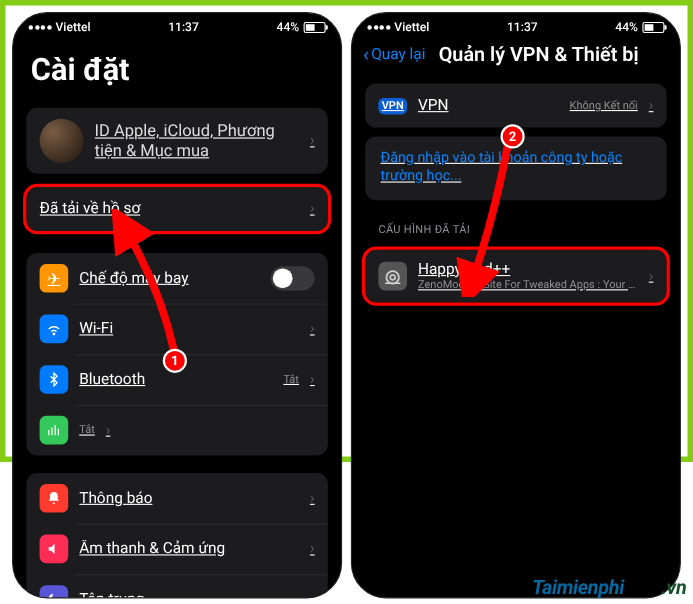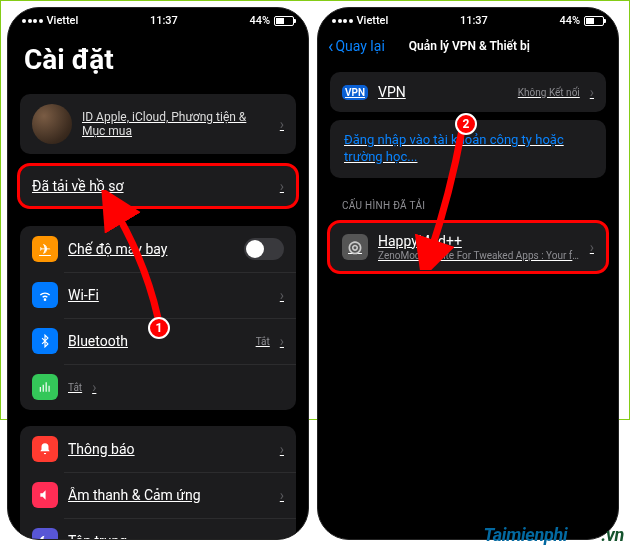--- a/index.html
+++ b/index.html
@@ -9,21 +9,21 @@
     width: 630px;
     height: 549px;
     position: relative;
     overflow: hidden;
   }
   .wrap {
     display: flex;
     gap: 8px;
     padding: 6px;
     background: #fff;
-    border: 1px solid #84cc16;
+    border: 5px solid #84cc16;
     width: 630px;
     height: 420px;
   }
   .phone {
     width: 302px;
     height: 533px;
     background: #000;
     border-radius: 32px;
     border: 1px solid #222;
     overflow: hidden;
@@ -88,22 +88,22 @@
   }
   .nav-back {
     color: #0a84ff;
     display: flex;
     align-items: center;
     gap: 2px;
     font-size: 14px;
   }
   .nav-head {
     font-weight: 600;
-    font-size: 12px;
-    margin-left: 18px;
+    font-size: 18px;
+    margin-left: 6px;
   }
   .list {
     margin: 8px 12px;
     border-radius: 10px;
     overflow: hidden;
     background: #1c1c1e;
     text-decoration: underline;
   }
   .row {
     display: flex;
@@ -270,21 +270,21 @@
           </span>
       </div>
     </div>
 
     <div class="title-large">Cài đặt</div>
 
     <div class="list">
       <div class="row apple-row">
         <div class="avatar"></div>
         <div style="flex:1">
-          <div class="label" style="font-size:12px;color:#ddd;white-space:normal">ID Apple, iCloud, Phương tiện &amp; Mục mua</div>
+          <div class="label" style="font-size:15px;color:#ddd;white-space:normal">ID Apple, iCloud, Phương tiện &amp; Mục mua</div>
         </div>
         <span class="chevron">›</span>
       </div>
     </div>
 
     <div class="list highlight" style="margin-top:12px">
       <div class="row">
         <div class="label">Đã tải về hồ sơ</div>
         <span class="chevron">›</span>
       </div>

